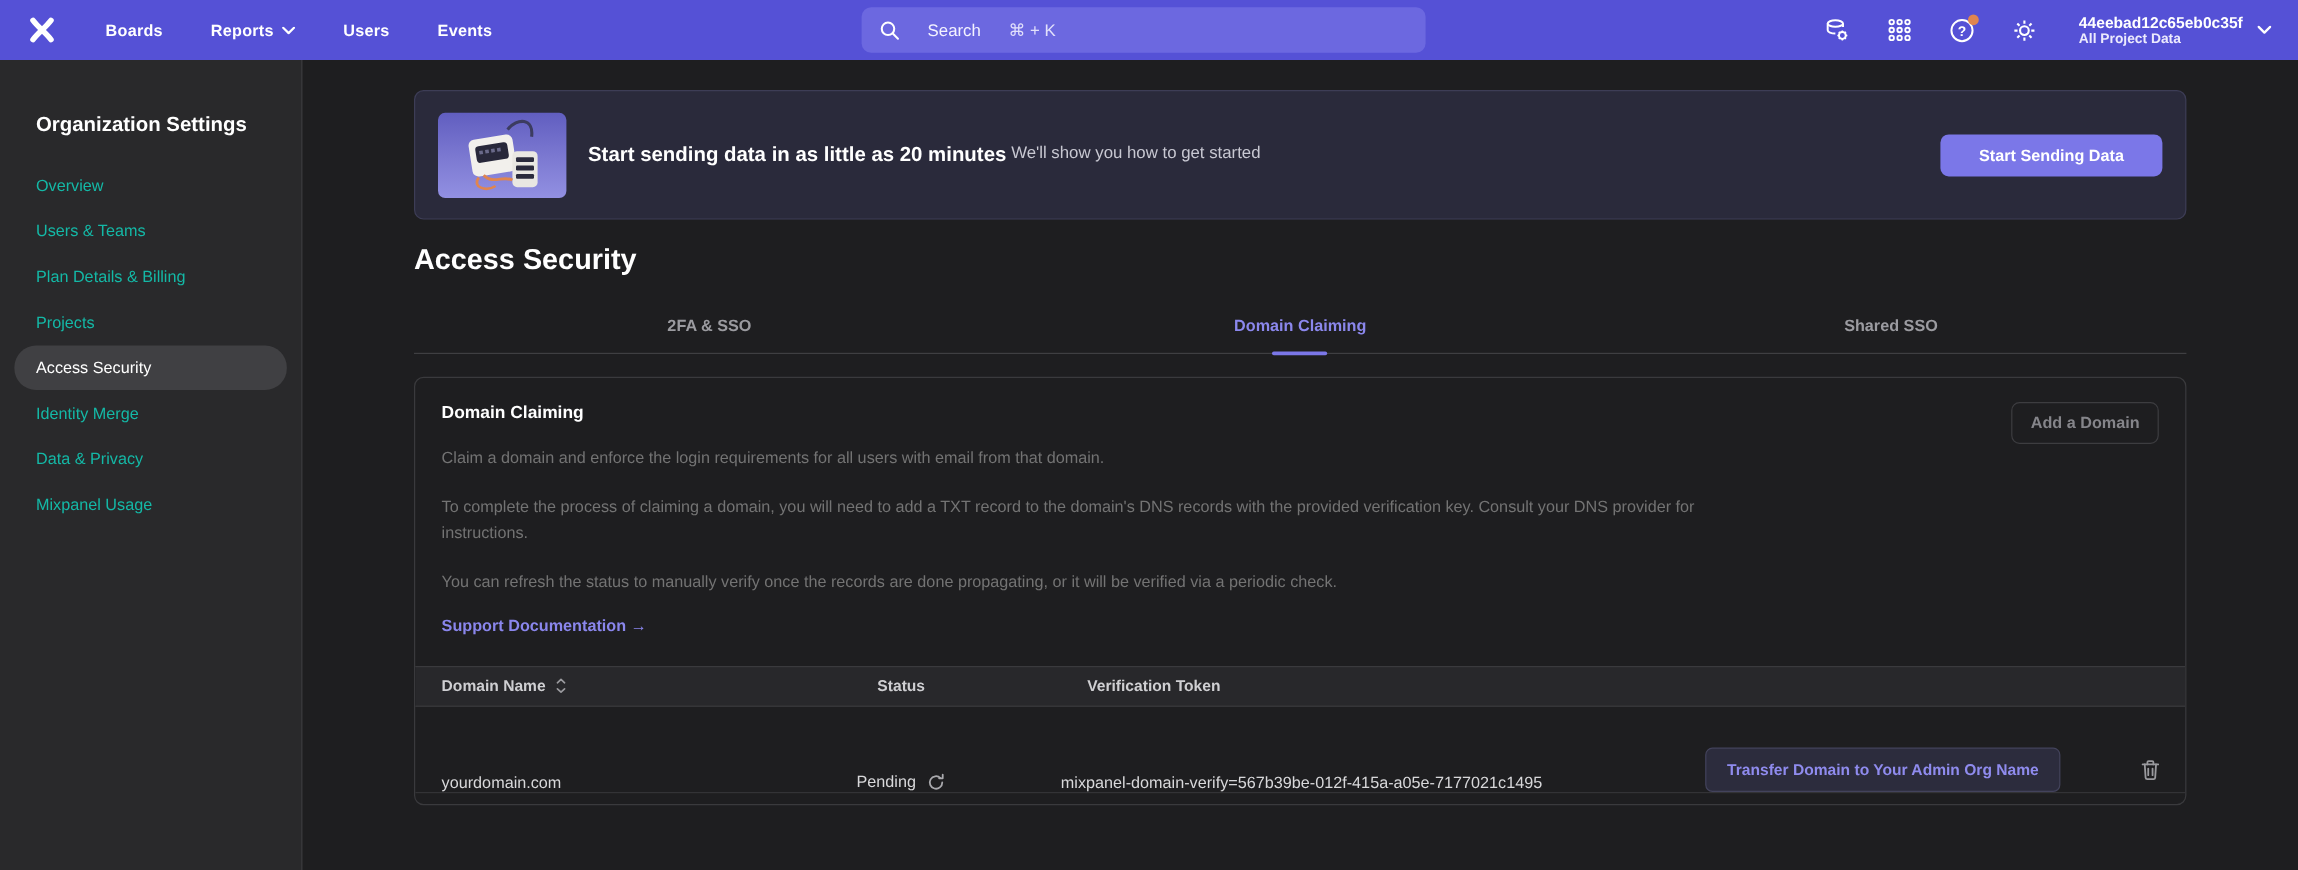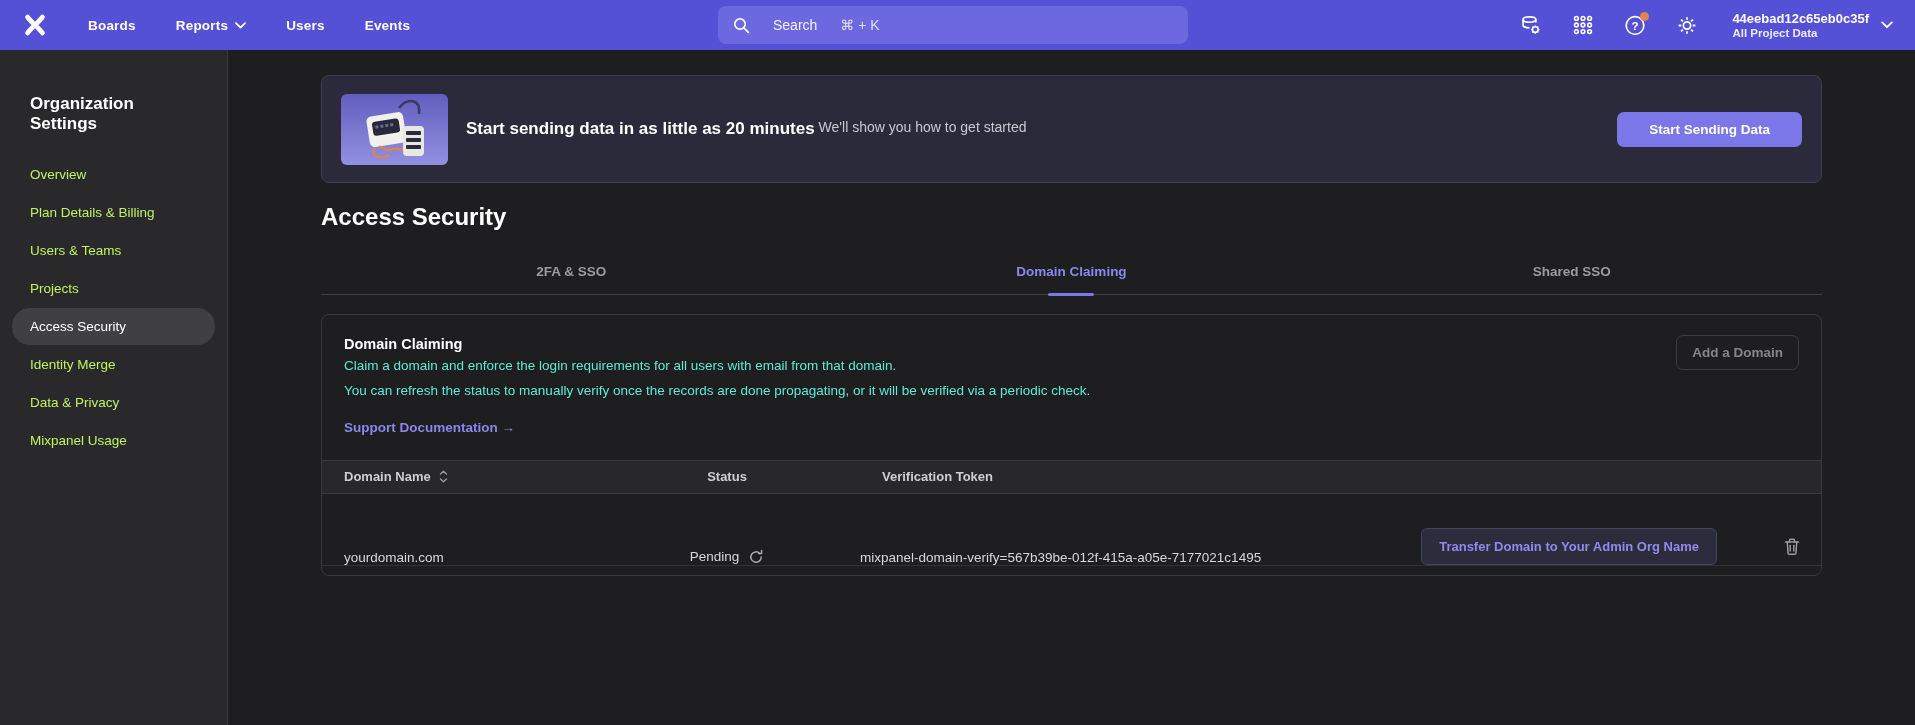--- a/index.html
+++ b/index.html
@@ -37,28 +37,28 @@
     border-radius:50%; background:#e0854f;
   }
   .user-menu { display:flex; align-items:center; gap:12px; cursor:pointer; margin-left:4px; }
   .user-lines { text-align:left; }
   .user-org { color:#fff; font-size:13px; font-weight:700; line-height:15px; }
   .user-scope { color:#eceafd; font-size:11.5px; font-weight:700; line-height:14px; }
 
   
   .layout { display:flex; height:675px; }
   .sidebar {
-    width:228px; flex:none; background:#29292b; border-right:1px solid #3a3a3d;
+    width:252px; flex:none; background:#29292b; border-right:1px solid #3a3a3d;
     padding:0 12px;
   }
   .sidebar-title { color:#ffffff; font-size:17px; font-weight:700; padding:44px 18px 22px; }
   .side-item {
     height:37px; display:flex; align-items:center;
     padding:0 18px; border-radius:18px;
-    color:#bef264; font-size:13.5px; cursor:pointer; margin-bottom:1px; white-space:nowrap;
+    color:#14b8a6; font-size:13.5px; cursor:pointer; margin-bottom:1px; white-space:nowrap;
   }
   .side-item.active { background:#404043; color:#ffffff; }
 
   .main { flex:1; padding:0 93px; }
 
   
   .banner {
     margin-top:25px; height:108px;
     background:#2a2a3b; border:1px solid #3d3d56; border-radius:8px;
     display:flex; align-items:center; padding:0 19px;
@@ -89,21 +89,21 @@
   .tab.active { color:#8b87ec; }
   .tab.active::after {
     content:""; position:absolute; left:50%; transform:translateX(-50%);
     bottom:-2px; width:46px; height:3px; border-radius:2px; background:#7b77e8;
   }
 
   
   .card { margin-top:19px; border:1px solid #3a3a3d; border-radius:8px; overflow:hidden; }
   .card-top { padding:21px 22px 24px; position:relative; }
   .card-title { color:#ffffff; font-size:14.5px; font-weight:700; }
-  .card p { color:#5eead4; font-size:13.5px; line-height:1.55; margin-top:4px; max-width:1058px; }
+  .card p { color:#737373; font-size:13.5px; line-height:1.55; margin-top:20px; max-width:1058px; }
   .support-link {
     display:inline-block; margin-top:18px; color:#8a86ec;
     font-size:13.5px; font-weight:600; text-decoration:none; cursor:pointer;
   }
   .add-domain-btn {
     position:absolute; top:20px; right:22px;
     background:transparent; color:#85858a;
     font-family:inherit; font-size:13.5px; font-weight:600;
     border:1px solid #3d3d40; border-radius:7px; padding:9px 15px; cursor:default;
   }
@@ -215,22 +215,22 @@
         </svg>
     </div>
   </div>
 </nav>
 
 <div class="layout">
 
   <aside class="sidebar">
     <div class="sidebar-title">Organization Settings</div>
     <div class="side-item">Overview</div>
+    <div class="side-item">Users &amp; Teams</div>
     <div class="side-item">Plan Details &amp; Billing</div>
-    <div class="side-item">Users &amp; Teams</div>
     <div class="side-item">Projects</div>
     <div class="side-item active">Access Security</div>
     <div class="side-item">Identity Merge</div>
     <div class="side-item">Data &amp; Privacy</div>
     <div class="side-item">Mixpanel Usage</div>
   </aside>
 
   <main class="main">
 
     <div class="banner">
@@ -266,20 +266,21 @@
       <div class="tab">2FA &amp; SSO</div>
       <div class="tab active">Domain Claiming</div>
       <div class="tab">Shared SSO</div>
     </div>
 
     <section class="card">
       <div class="card-top">
         <div class="card-title">Domain Claiming</div>
         <button class="add-domain-btn">Add a Domain</button>
         <p>Claim a domain and enforce the login requirements for all users with email from that domain.</p>
+        <p>To complete the process of claiming a domain, you will need to add a TXT record to the domain's DNS records with the provided verification key. Consult your DNS provider for instructions.</p>
         <p>You can refresh the status to manually verify once the records are done propagating, or it will be verified via a periodic check.</p>
         <a class="support-link">Support Documentation →</a>
       </div>
 
       <div class="tbl-header">
         <div class="col-domain">
           <span>Domain Name</span>
           <button class="sort-btn">
             <svg width="9" height="13" viewBox="0 0 9 13" fill="none" stroke="#9a9a9e" stroke-width="1.4" stroke-linecap="round" stroke-linejoin="round">
               <path d="M1.5 4 L4.5 1.2 L7.5 4"></path>

